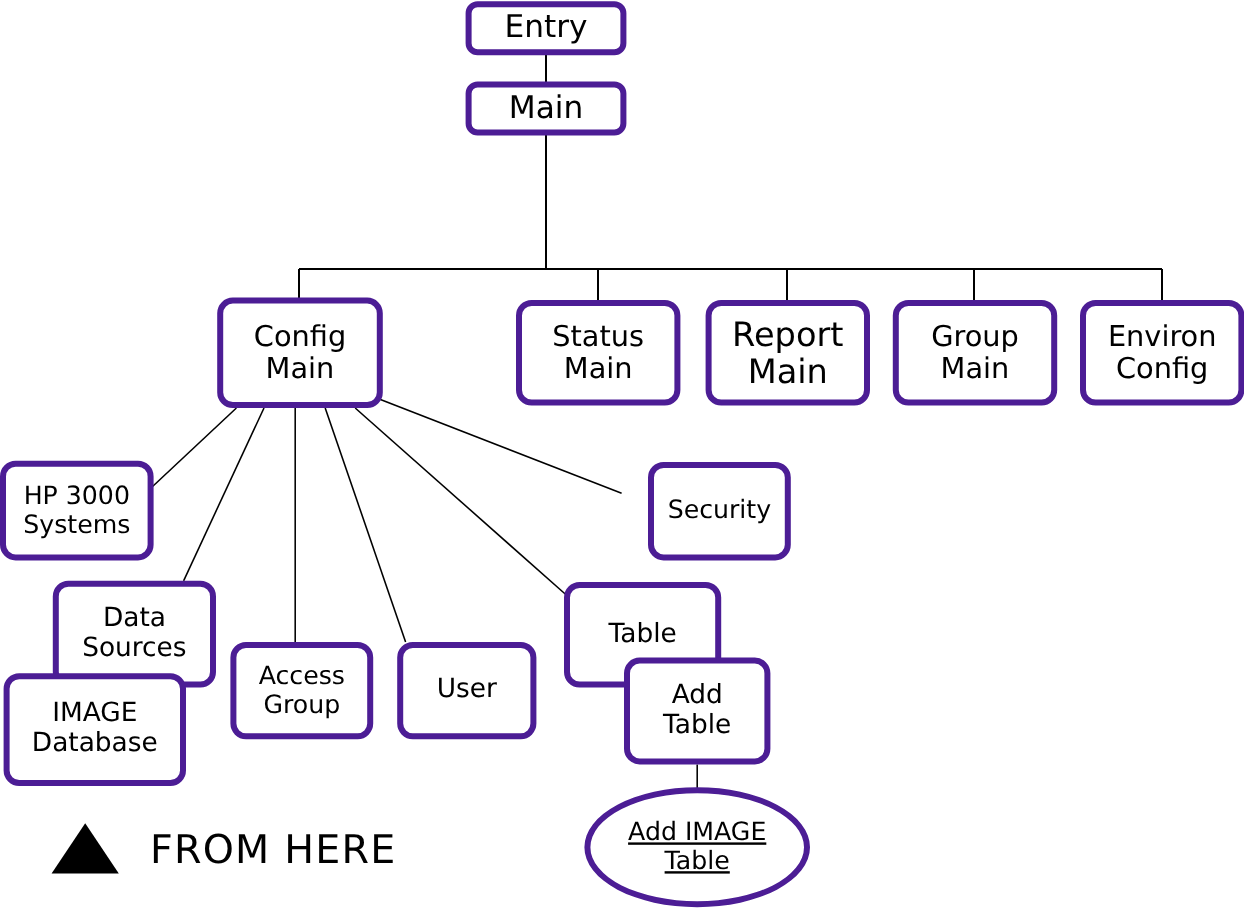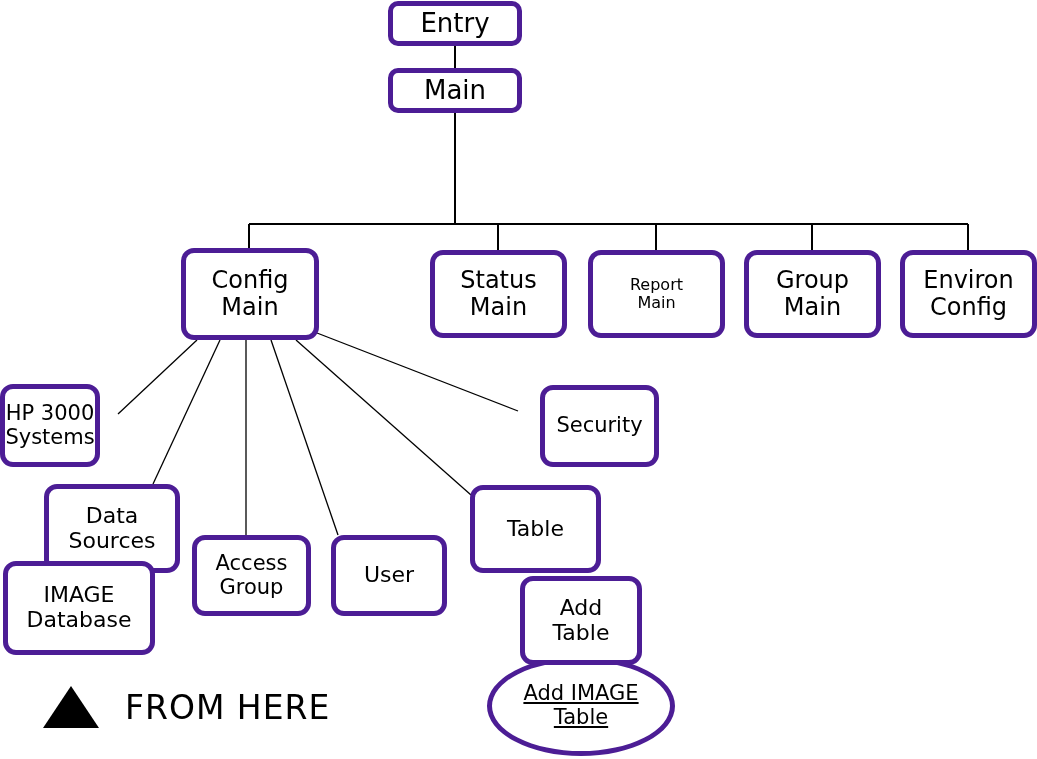--- a/index.html
+++ b/index.html
@@ -100,43 +100,43 @@
   <div class="node pill" style="left:388px; top:1px; width:134px; height:45px; font-size:26px;">Entry</div>
 
   <div class="node pill" style="left:388px; top:68px; width:134px; height:45px; font-size:26px;">Main</div>
 
   <div class="node rect" style="left:181px; top:248px; width:138px; height:92px; font-size:24px;">Config
 Main</div>
 
   <div class="node rect" style="left:430px; top:250px; width:137px; height:88px; font-size:24px;">Status
 Main</div>
 
-  <div class="node rect" style="left:588px; top:250px; width:137px; height:88px; font-size:16px;">Report
+  <div class="node rect" style="left:588px; top:250px; width:137px; height:88px; font-size:28px;">Report
 Main</div>
 
   <div class="node rect" style="left:744px; top:250px; width:137px; height:88px; font-size:24px;">Group
 Main</div>
 
   <div class="node rect" style="left:900px; top:250px; width:137px; height:88px; font-size:24px;">Environ
 Config</div>
 
-  <div class="node rect" style="left:0px; top:384px; width:100px; height:83px; font-size:21px;">HP 3000
+  <div class="node rect" style="left:0px; top:384px; width:128px; height:83px; font-size:21px;">HP 3000
 Systems</div>
 
   <div class="node rect" style="left:540px; top:385px; width:119px; height:82px; font-size:21px;">Security</div>
 
   <div class="node rect" style="left:44px; top:484px; width:136px; height:89px; font-size:22px; z-index:3;">Data
 Sources</div>
 
   <div class="node rect" style="left:470px; top:485px; width:131px; height:88px; font-size:22px; z-index:3;">Table</div>
 
   <div class="node rect" style="left:3px; top:561px; width:152px; height:94px; font-size:22px; z-index:4;">IMAGE
 Database</div>
 
-  <div class="node rect" style="left:520px; top:548px; width:122px; height:89px; font-size:22px; z-index:4;margin-top:28px;">Add
+  <div class="node rect" style="left:520px; top:548px; width:122px; height:89px; font-size:22px; z-index:4;">Add
 Table</div>
 
   <div class="node rect" style="left:331px; top:535px; width:116px; height:81px; font-size:22px;">User</div>
 
   <div class="node rect" style="left:192px; top:535px; width:119px; height:81px; font-size:21px;">Access
 Group</div>
 
   <div class="node ellipse" style="left:487px; top:656px; width:188px; height:100px; font-size:21px;">Add IMAGE
 Table</div>
 

